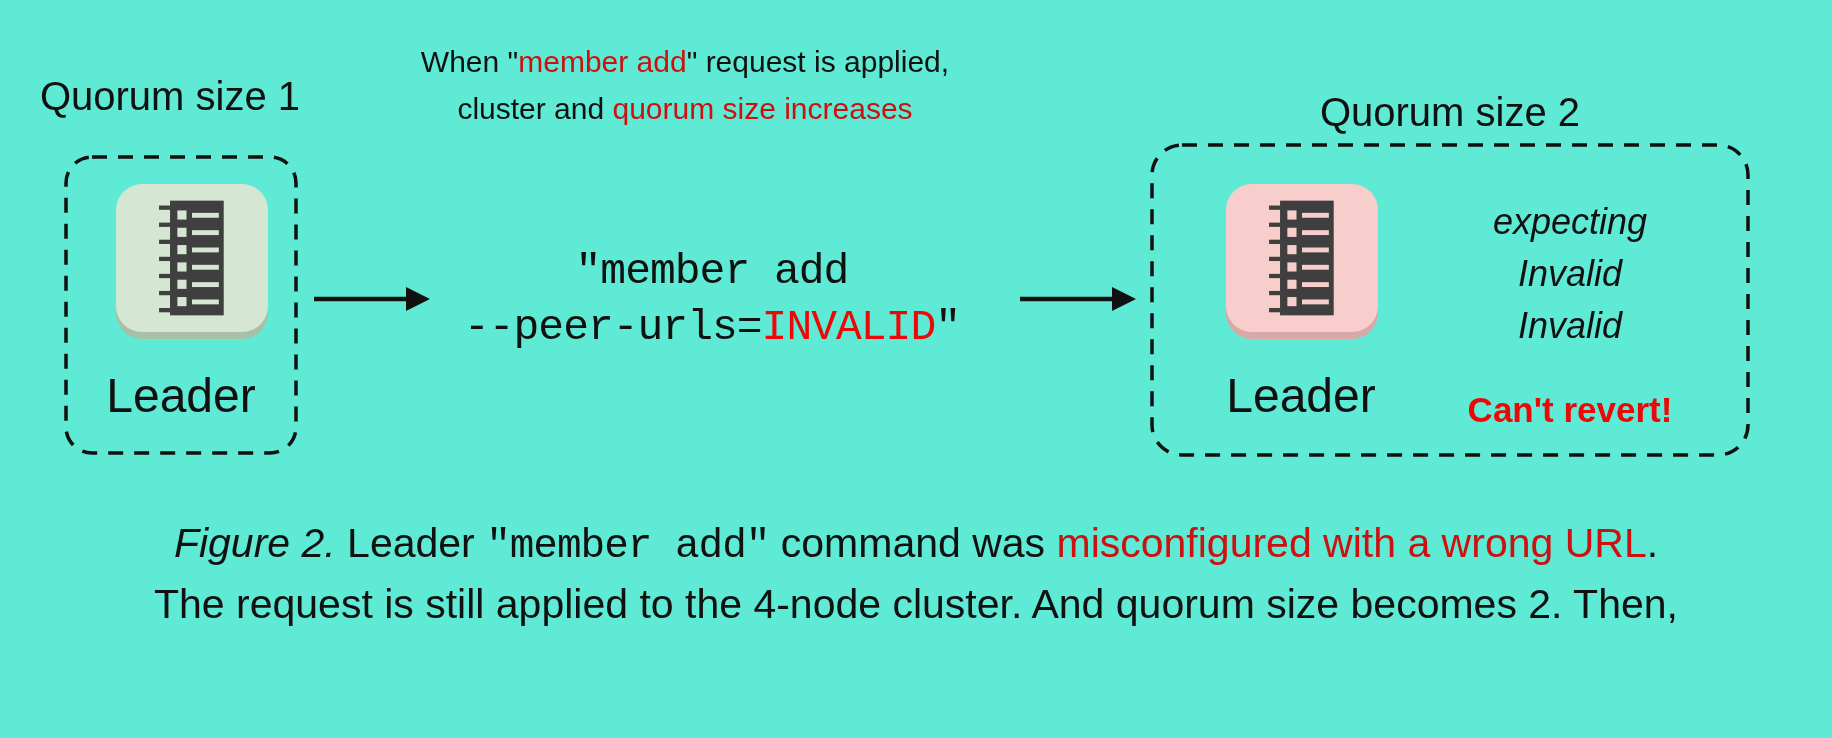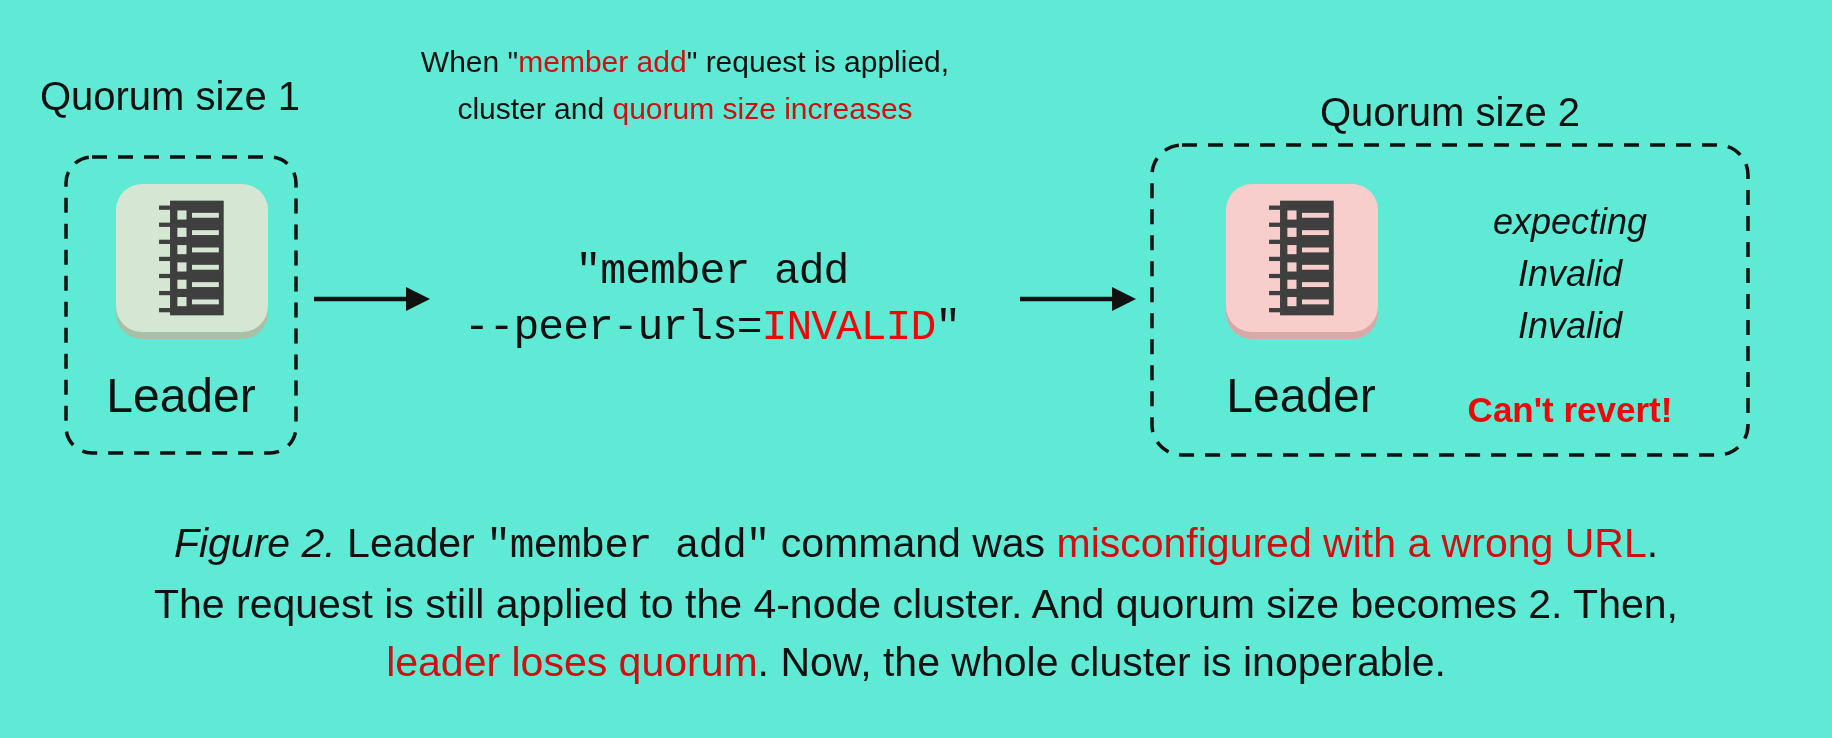--- a/index.html
+++ b/index.html
@@ -138,16 +138,15 @@
     <div>expecting</div>
     <div>Invalid</div>
     <div>Invalid</div>
   </div>
 
   <div class="abs ctr warning" style="left:1395px; top:390px;text-align:center;">Can't revert!</div>
 
   <div class="abs ctr caption" style="left:0px; top:514px;">
       <div class="rich-line"><span class="seg-italic">Figure 2.</span><span class="seg-plain"> Leader </span><span class="seg-mono">"member add"</span><span class="seg-plain"> command was </span><span class="seg-redbold">misconfigured with a wrong URL</span><span class="seg-plain">.</span></div>
       <div class="rich-line"><span class="seg-plain">The request is still applied to the 4-node cluster. And quorum size becomes 2. Then,</span></div>
-      <div class="rich-line"><span class="seg-redbold">leader loses quorum</span><span class="seg-plain">. Now, the whole cluster is inoperable.</span></div>
     </div>
 
 </div>
 
 </body></html>

